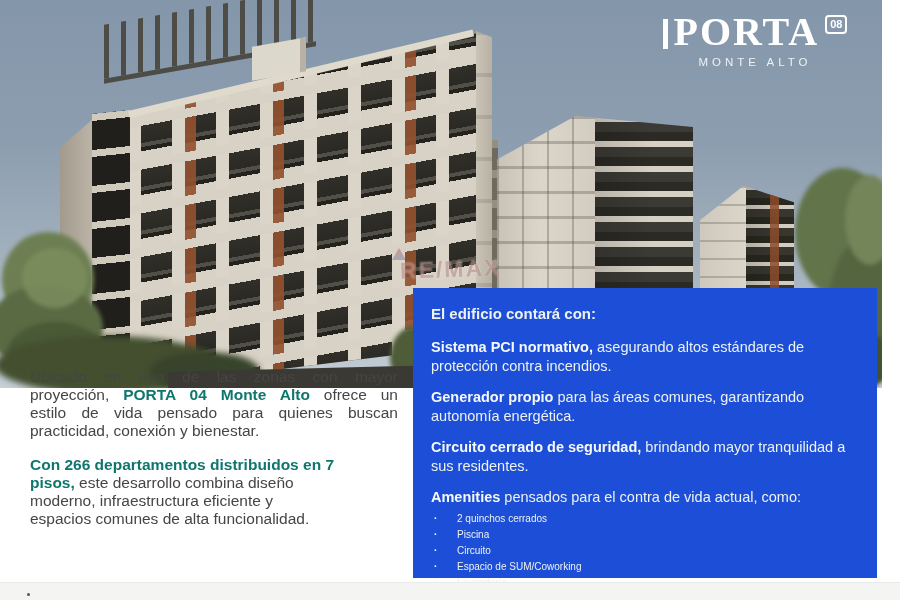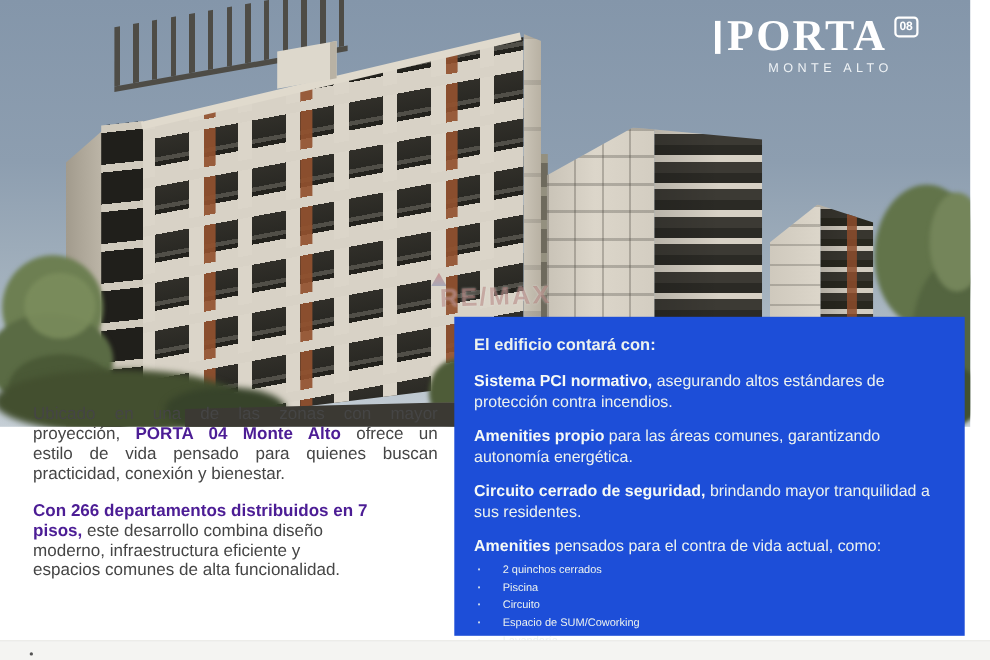--- a/index.html
+++ b/index.html
@@ -79,41 +79,41 @@
     clip-path:polygon(0 30%,100% 0,100% 100%,0 100%);}
   
   .watermark{position:absolute;left:400px;top:256px;font-size:23px;font-weight:bold;
     letter-spacing:2px;color:rgba(150,75,70,.36);transform:rotate(-2deg);
     text-shadow:0 0 2px rgba(235,235,235,.55);}
   .wm-balloon{position:absolute;left:392px;top:248px;width:14px;height:12px;
     background:linear-gradient(180deg,rgba(190,60,60,.40),rgba(70,85,150,.35));
     clip-path:polygon(50% 0,100% 100%,0 100%);}
   
   .logo{position:absolute;top:12px;right:22px;width:210px;color:#ffffff;text-align:center;}
-  .logo-row{display:flex;align-items:flex-start;gap:6px;}
+  .logo-row{display:flex;align-items:flex-start;justify-content:center;gap:6px;}
   .logo-bar{width:5px;height:30px;background:#ffffff;margin-top:7px;}
   .brand{font-family:"Liberation Serif",serif;font-weight:bold;font-size:40px;
     line-height:1;letter-spacing:2px;}
   .badge{border:2px solid #ffffff;border-radius:4px;font-size:11px;font-weight:bold;
     padding:1px 3px;margin-top:3px;line-height:1.2;}
   .logo-sub{font-size:11.5px;letter-spacing:4px;margin-top:4px;color:#eef2f5;}
   
   .panel{position:absolute;left:413px;top:288px;width:464px;height:290px;
     background:#1d4ed8;color:#ECF2EF;box-sizing:border-box;
     padding:14px 18px 10px 18px;font-size:14.5px;line-height:1.28;}
   .panel-h{font-weight:bold;font-size:15px;margin:2px 0 15px;}
   .feat{margin:0 0 13px;}
   .feat b{color:#F5F9F6;}
   .amen{list-style:none;margin:3px 0 0;padding:0;font-size:10px;}
   .amen li{position:relative;padding-left:26px;line-height:15px;margin-bottom:1px;}
   .amen li::before{content:"·";position:absolute;left:3px;top:0;font-weight:bold;}
   
   .intro{position:absolute;left:30px;top:368px;width:368px;color:#454545;
     font-size:15.5px;line-height:18px;}
-  .intro b{color:#4c1d95;}
+  .intro b{color:#0f766e;}
   .p1{margin:0 0 16px;}
   .jl{text-align:justify;text-align-last:justify;}
   .jl-last{text-align:left;}
   .bottom-strip{position:absolute;left:0;right:0;top:582px;height:18px;
     background:#f4f4f2;border-top:1px solid #e9e9e7;}
   .speck{position:absolute;left:27px;top:593px;width:3px;height:3px;
     border-radius:50%;background:#555;}
 </style>
 </head>
 <body>
@@ -175,21 +175,21 @@
         <span class="brand">PORTA</span>
         <span class="badge">08</span>
       </div>
       <div class="logo-sub">MONTE ALTO</div>
     </div>
   </div>
 
   <div class="panel">
     <p class="panel-h">El edificio contará con:</p>
     <p class="feat"><b>Sistema PCI normativo,</b><span> asegurando altos estándares de protección contra incendios.</span></p>
-    <p class="feat"><b>Amenities propio</b><span> para las áreas comunes, garantizando autonomía energética.</span></p>
+    <p class="feat"><b>Generador propio</b><span> para las áreas comunes, garantizando autonomía energética.</span></p>
     <p class="feat"><b>Circuito cerrado de seguridad,</b><span> brindando mayor tranquilidad a sus residentes.</span></p>
     <p class="feat" style="margin-bottom:4px;"><b>Amenities</b><span> pensados para el contra de vida actual, como:</span></p>
     <ul class="amen">
       <li>2 quinchos cerrados</li>
       <li>Piscina</li>
       <li>Circuito</li>
       <li>Espacio de SUM/Coworking</li>
       <li>Lavandería</li>
     </ul>
   </div>

